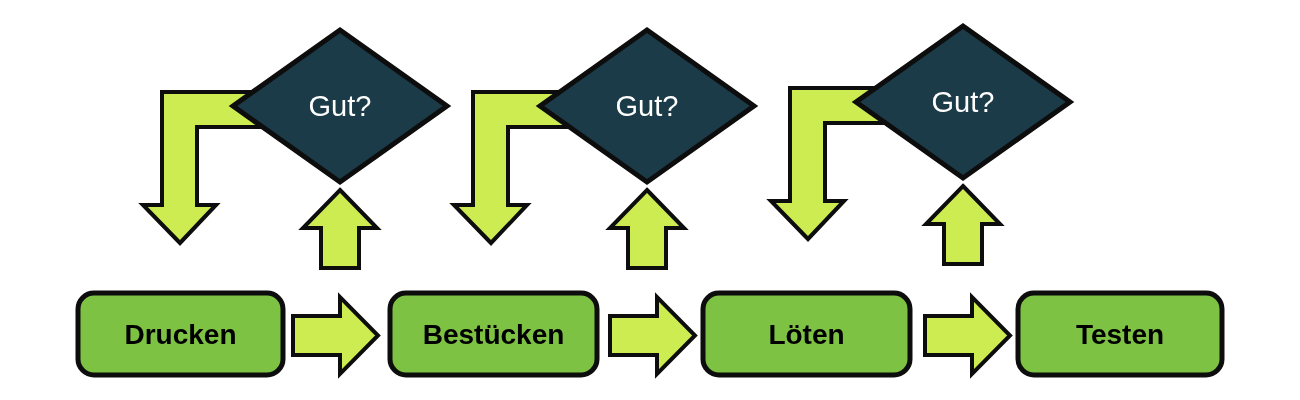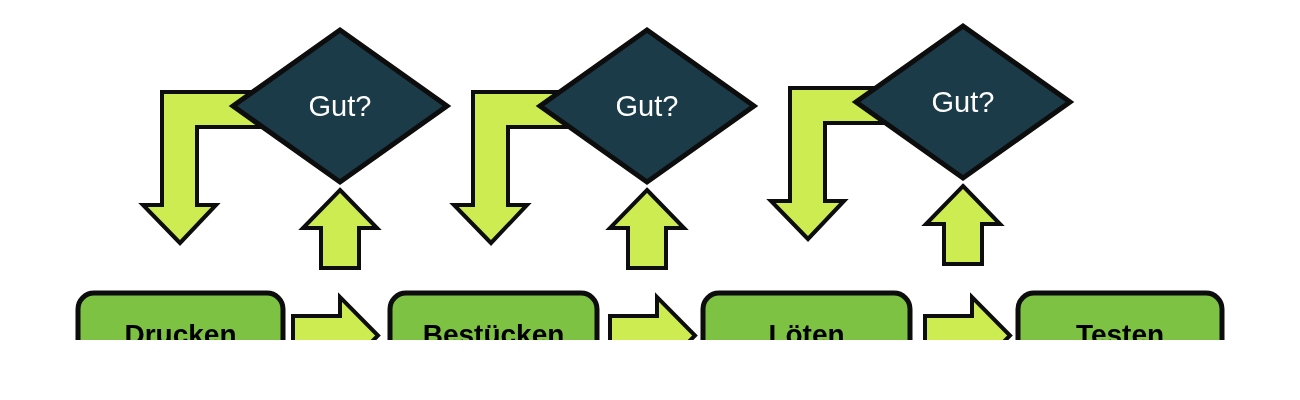--- a/index.html
+++ b/index.html
@@ -3,21 +3,21 @@
 <meta charset="utf-8">
 <style>
   html, body {
     margin: 0;
     padding: 0;
     background: #ffffff;
   }
   .canvas {
     position: relative;
     width: 1300px;
-    height: 340px;
+    height: 400px;
     background: #ffffff;
     overflow: hidden;
     font-family: "Liberation Sans", sans-serif;
   }
   svg { display: block; }
   .shape {
     stroke-linejoin: miter;
   }
   .stage-box { stroke-width: 5; }
   .decision-diamond { stroke-width: 5; }

